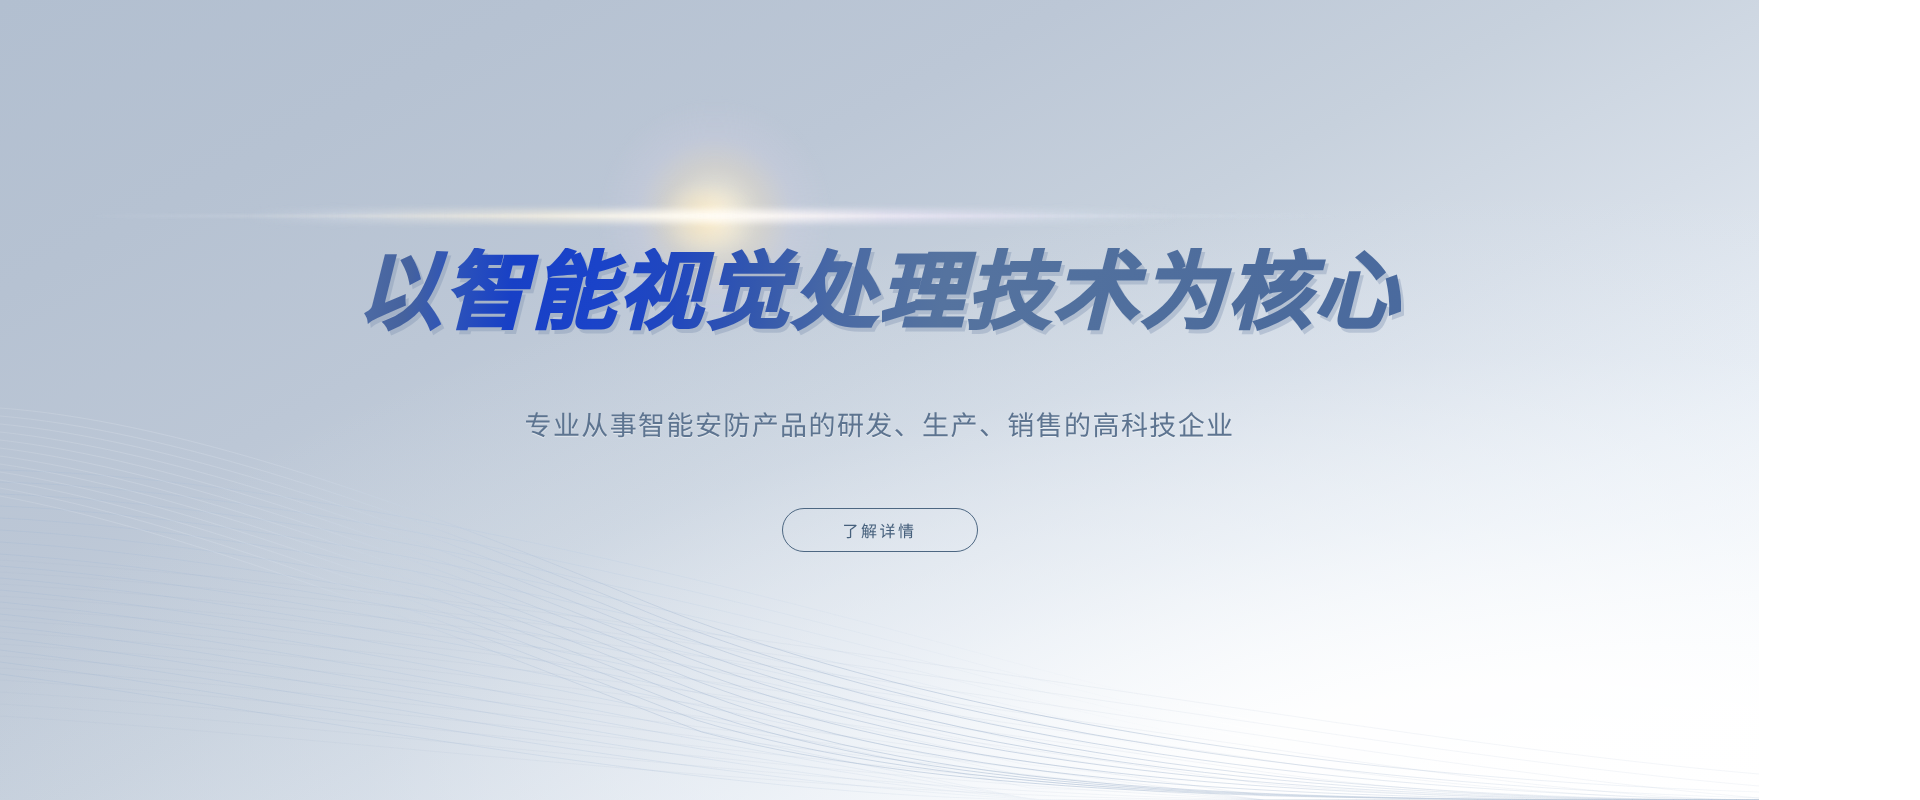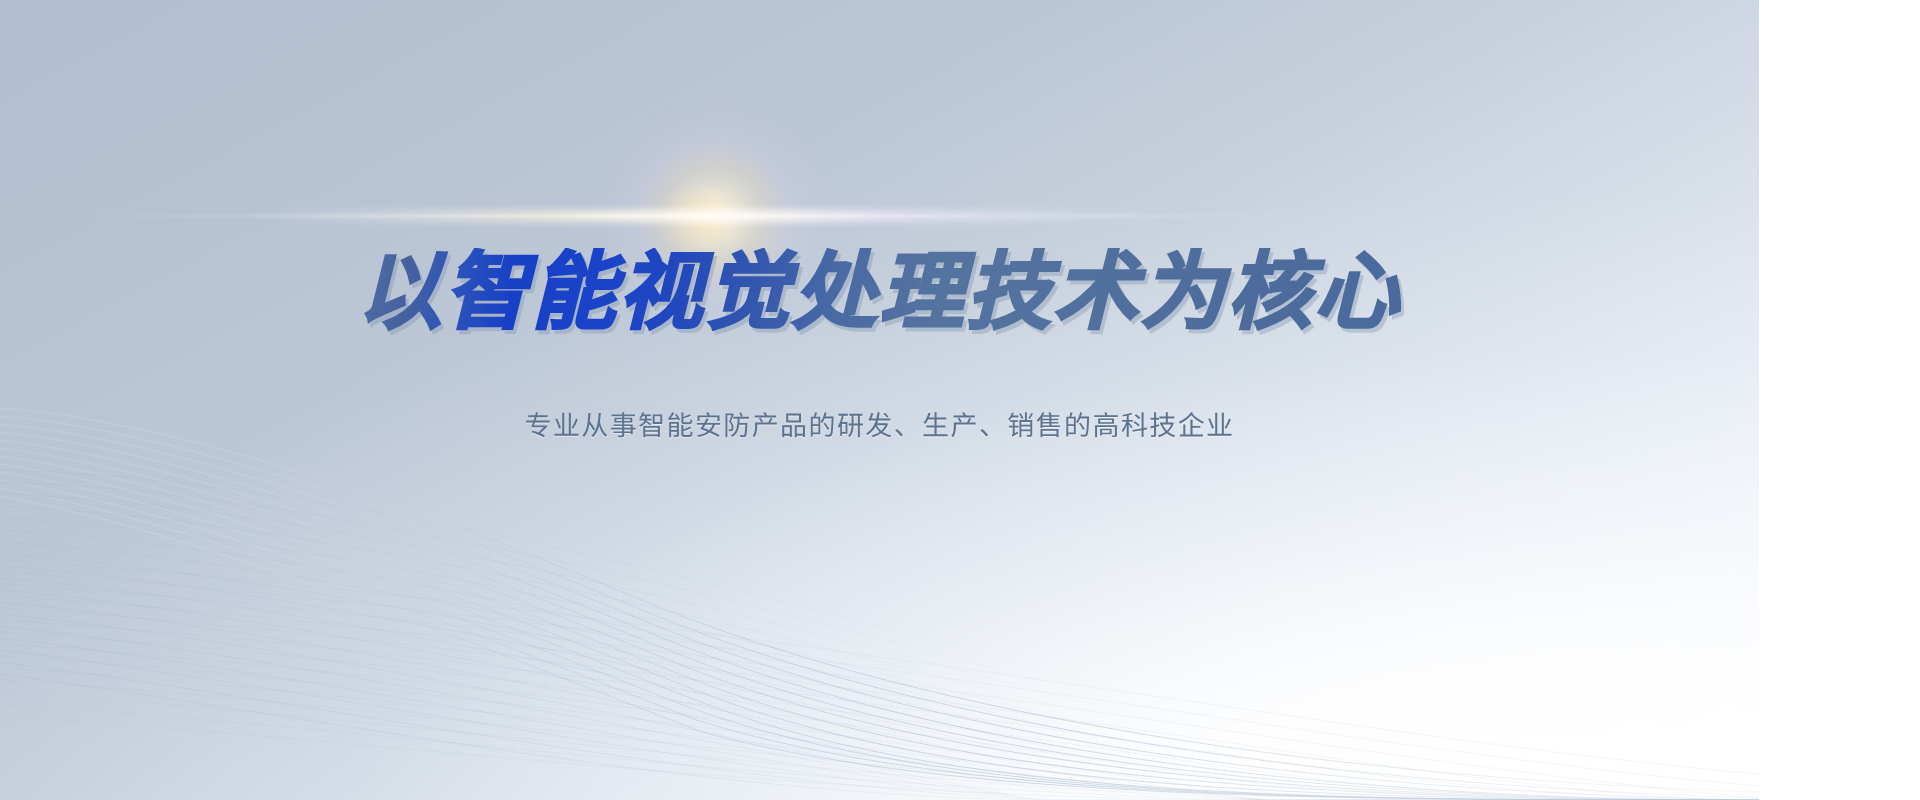--- a/index.html
+++ b/index.html
@@ -333,15 +333,16 @@
   <div class="flare-core"></div>
   <div class="flare-warm"></div>
   <div class="flare-streak"></div>
   <div class="flare-streak thin"></div>
 
   <div class="content">
     <h1 class="headline">以智能视觉处理技术为核心</h1>
 
     <p class="subtitle">专业从事智能安防产品的研发、生产、销售的高科技企业</p>
 
+    <button class="cta">了解详情</button>
   </div>
 
 </div>
 
 </body></html>

